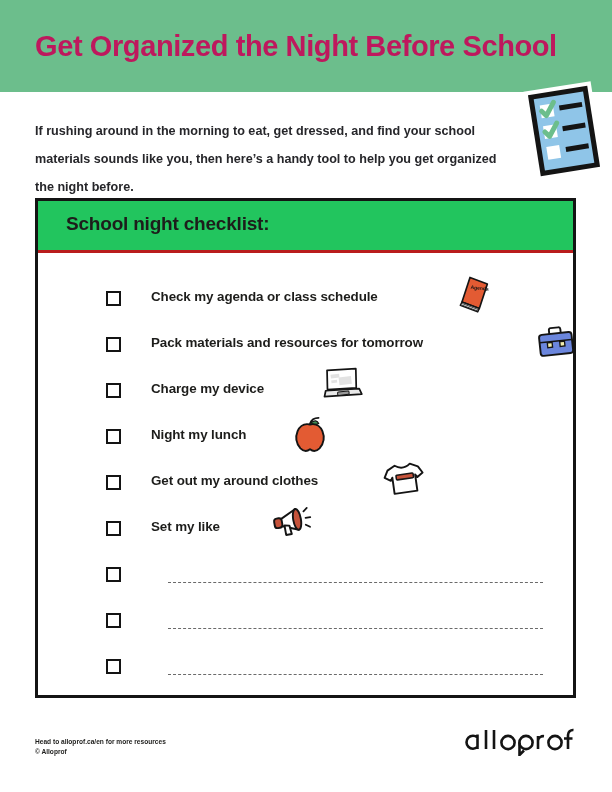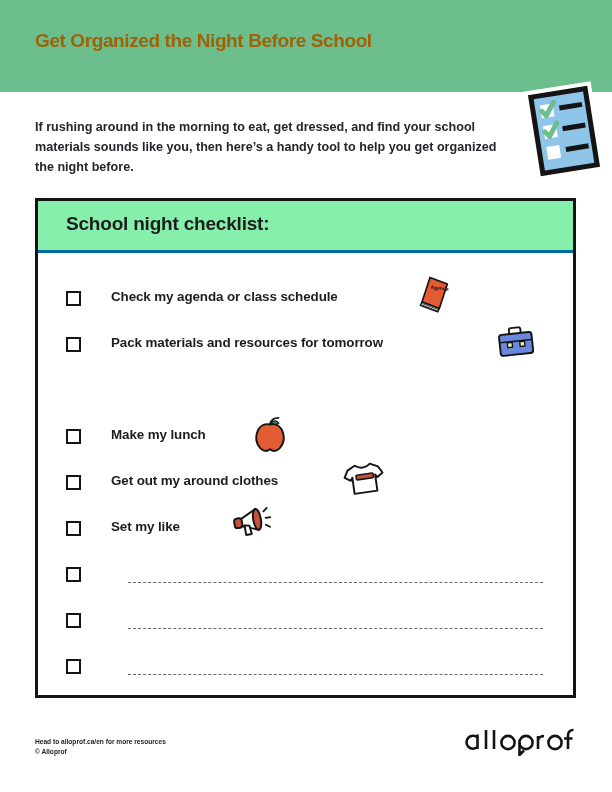--- a/index.html
+++ b/index.html
@@ -22,35 +22,35 @@
     left: 0;
     top: 0;
     width: 612px;
     height: 92px;
     background: #6cbe8c;
   }
   .header-title {
     position: absolute;
     left: 35px;
     top: 30px;
-    font-size: 19px;
+    font-size: 29px;
     font-weight: bold;
     letter-spacing: -0.4px;
-    color: #a16207;
+    color: #be185d;
     white-space: nowrap;
   }
 
   
   .intro {
     position: absolute;
     left: 35px;
     top: 117px;
     width: 470px;
     font-size: 12.6px;
-    line-height: 20px;
+    line-height: 28px;
     font-weight: 600;
     color: #26262a;
   }
 
   
   .clipboard {
     position: absolute;
     left: 516px;
     top: 80px;
     width: 96px;
@@ -64,36 +64,37 @@
     top: 198px;
     width: 541px;
     height: 500px;
     border: 3px solid #141414;
     box-sizing: border-box;
     background: #ffffff;
   }
   .checklist-header {
     position: relative;
     height: 52px;
-    background: #86efac;
-    border-bottom: 3px solid #0369a1;
+    background: #22c55e;
+    border-bottom: 3px solid #b91c1c;
     box-sizing: border-box;
   }
   .checklist-header-title {
     position: absolute;
     left: 28px;
     top: 12px;
     font-size: 19px;
     font-weight: bold;
     letter-spacing: -0.2px;
     color: #1d1d1b;
   }
   .checklist-body {
     position: relative;
     height: 442px;
+    margin-left: 40px;
   }
 
   .check-row {
     position: absolute;
     left: 0;
     width: 100%;
     height: 46px;
   }
   .checkbox {
     position: absolute;
@@ -206,24 +207,40 @@
             <path d="M18 14 L18 10 Q18 8 20 8 L28 8 Q30 8 30 10 L30 14" fill="none" stroke="#141414" stroke-width="2"></path>
             <rect x="7" y="14" width="34" height="22" rx="3" fill="#6b86dd" stroke="#141414" stroke-width="2"></rect>
             <line x1="7.5" y1="22" x2="40.5" y2="22" stroke="#141414" stroke-width="1.6"></line>
             <rect x="15" y="23" width="5" height="5" fill="#f2efb0" stroke="#141414" stroke-width="1.4"></rect>
             <rect x="28" y="23" width="5" height="5" fill="#f2efb0" stroke="#141414" stroke-width="1.4"></rect>
           </g>
         </svg>
       </div>
     </div>
 
+    <div class="check-row" style="top:118px">
+      <div class="checkbox"></div>
+      <div class="check-label">Charge my device</div>
+      <div class="row-icon" style="left:239px; top:-12px">
+        <svg class="icon-svg" viewBox="0 0 52 48" width="50" height="46" xmlns="http://www.w3.org/2000/svg">
+          <g transform="rotate(-7 26 24)">
+            <path d="M12 10 L42 12 L40 32 L10 30 Z" fill="#ffffff" stroke="#141414" stroke-width="1.8" stroke-linejoin="round"></path>
+            <rect x="15" y="15" width="9" height="4" fill="#e2e2e2"></rect>
+            <rect x="15" y="21" width="6" height="3" fill="#e2e2e2"></rect>
+            <rect x="23" y="19" width="13" height="8" fill="#e2e2e2"></rect>
+            <path d="M8 31 L43 33 L45 39 L6 37 Z" fill="#e8e8e8" stroke="#141414" stroke-width="1.8" stroke-linejoin="round"></path>
+            <rect x="20" y="34" width="12" height="3.5" rx="1" fill="#9a9a9a" stroke="#141414" stroke-width="1"></rect>
+          </g>
+        </svg>
+      </div>
+    </div>
 
     <div class="check-row" style="top:164px">
       <div class="checkbox"></div>
-      <div class="check-label">Make my lunch</div>
+      <div class="check-label">Night my lunch</div>
       <div class="row-icon" style="left:211px; top:-5px">
         <svg class="icon-svg" viewBox="0 0 44 48" width="42" height="46" xmlns="http://www.w3.org/2000/svg">
           <path d="M22 12 Q24 6 31 6" fill="none" stroke="#141414" stroke-width="1.8" stroke-linecap="round"></path>
           <path d="M23 11 Q29 7 31 12 Q26 15 23 11 Z" fill="#3f8f56" stroke="#141414" stroke-width="1.4"></path>
           <path d="M22 13 Q13 11 9 20 Q5 30 12 38 Q17 43 22 39 Q27 43 32 38 Q39 30 35 20 Q31 11 22 13 Z" fill="#e35b33" stroke="#141414" stroke-width="2" stroke-linejoin="round"></path>
         </svg>
       </div>
     </div>
 
     <div class="check-row" style="top:210px">

